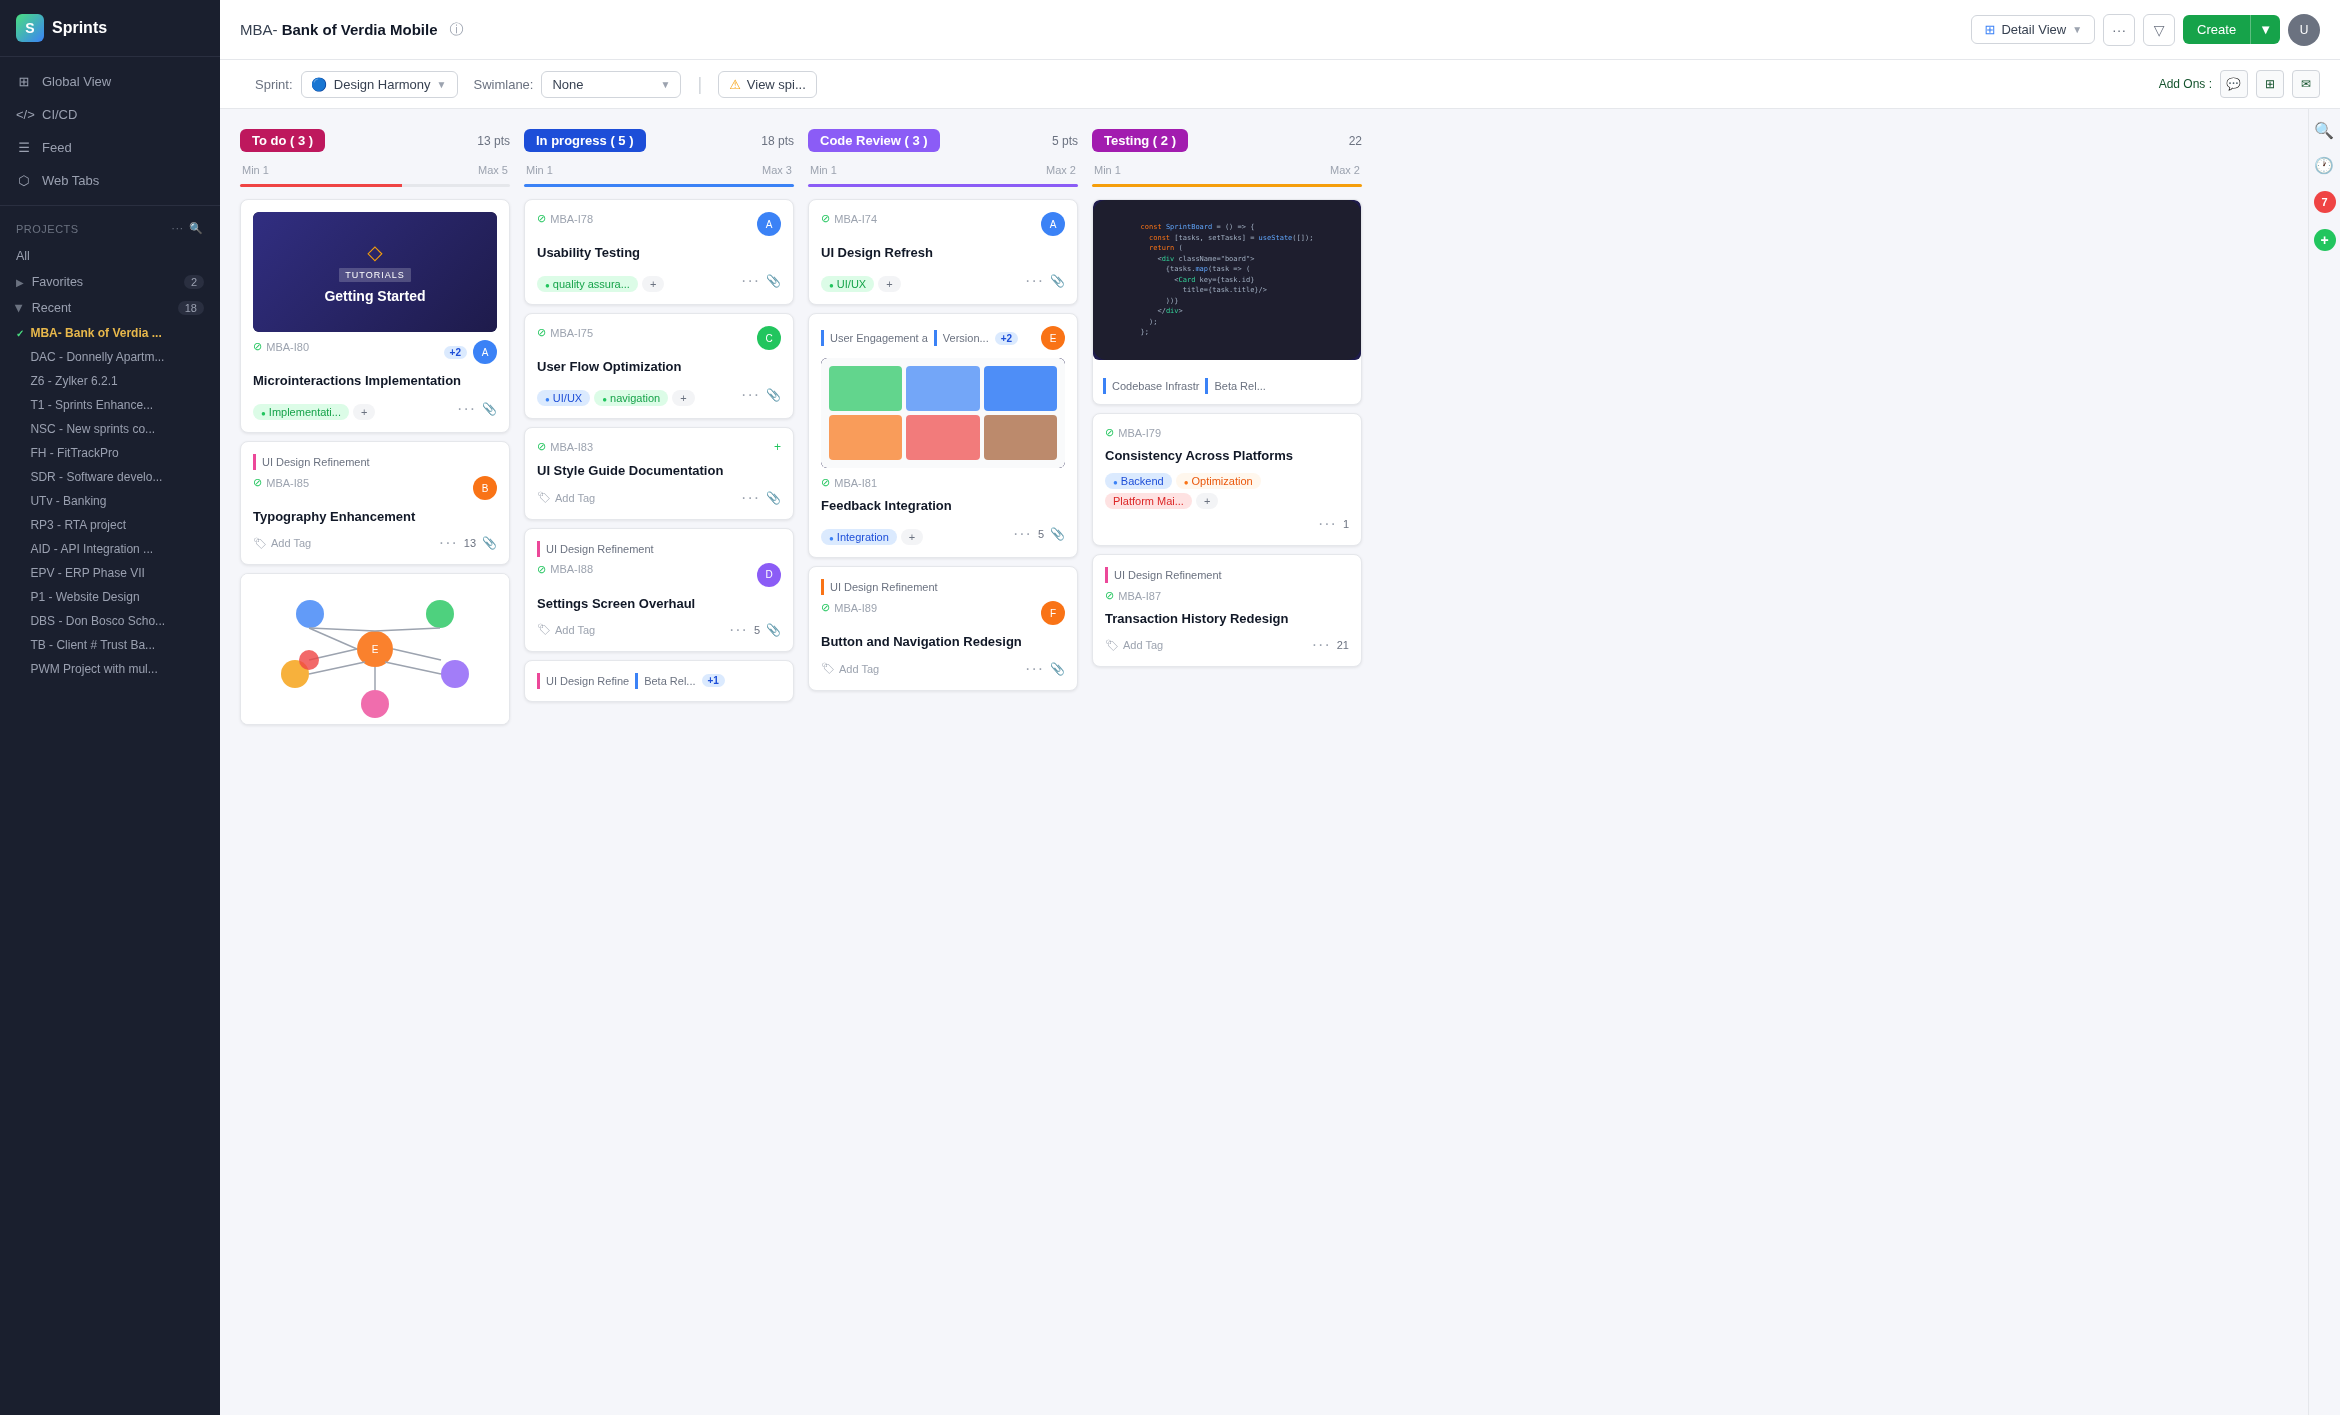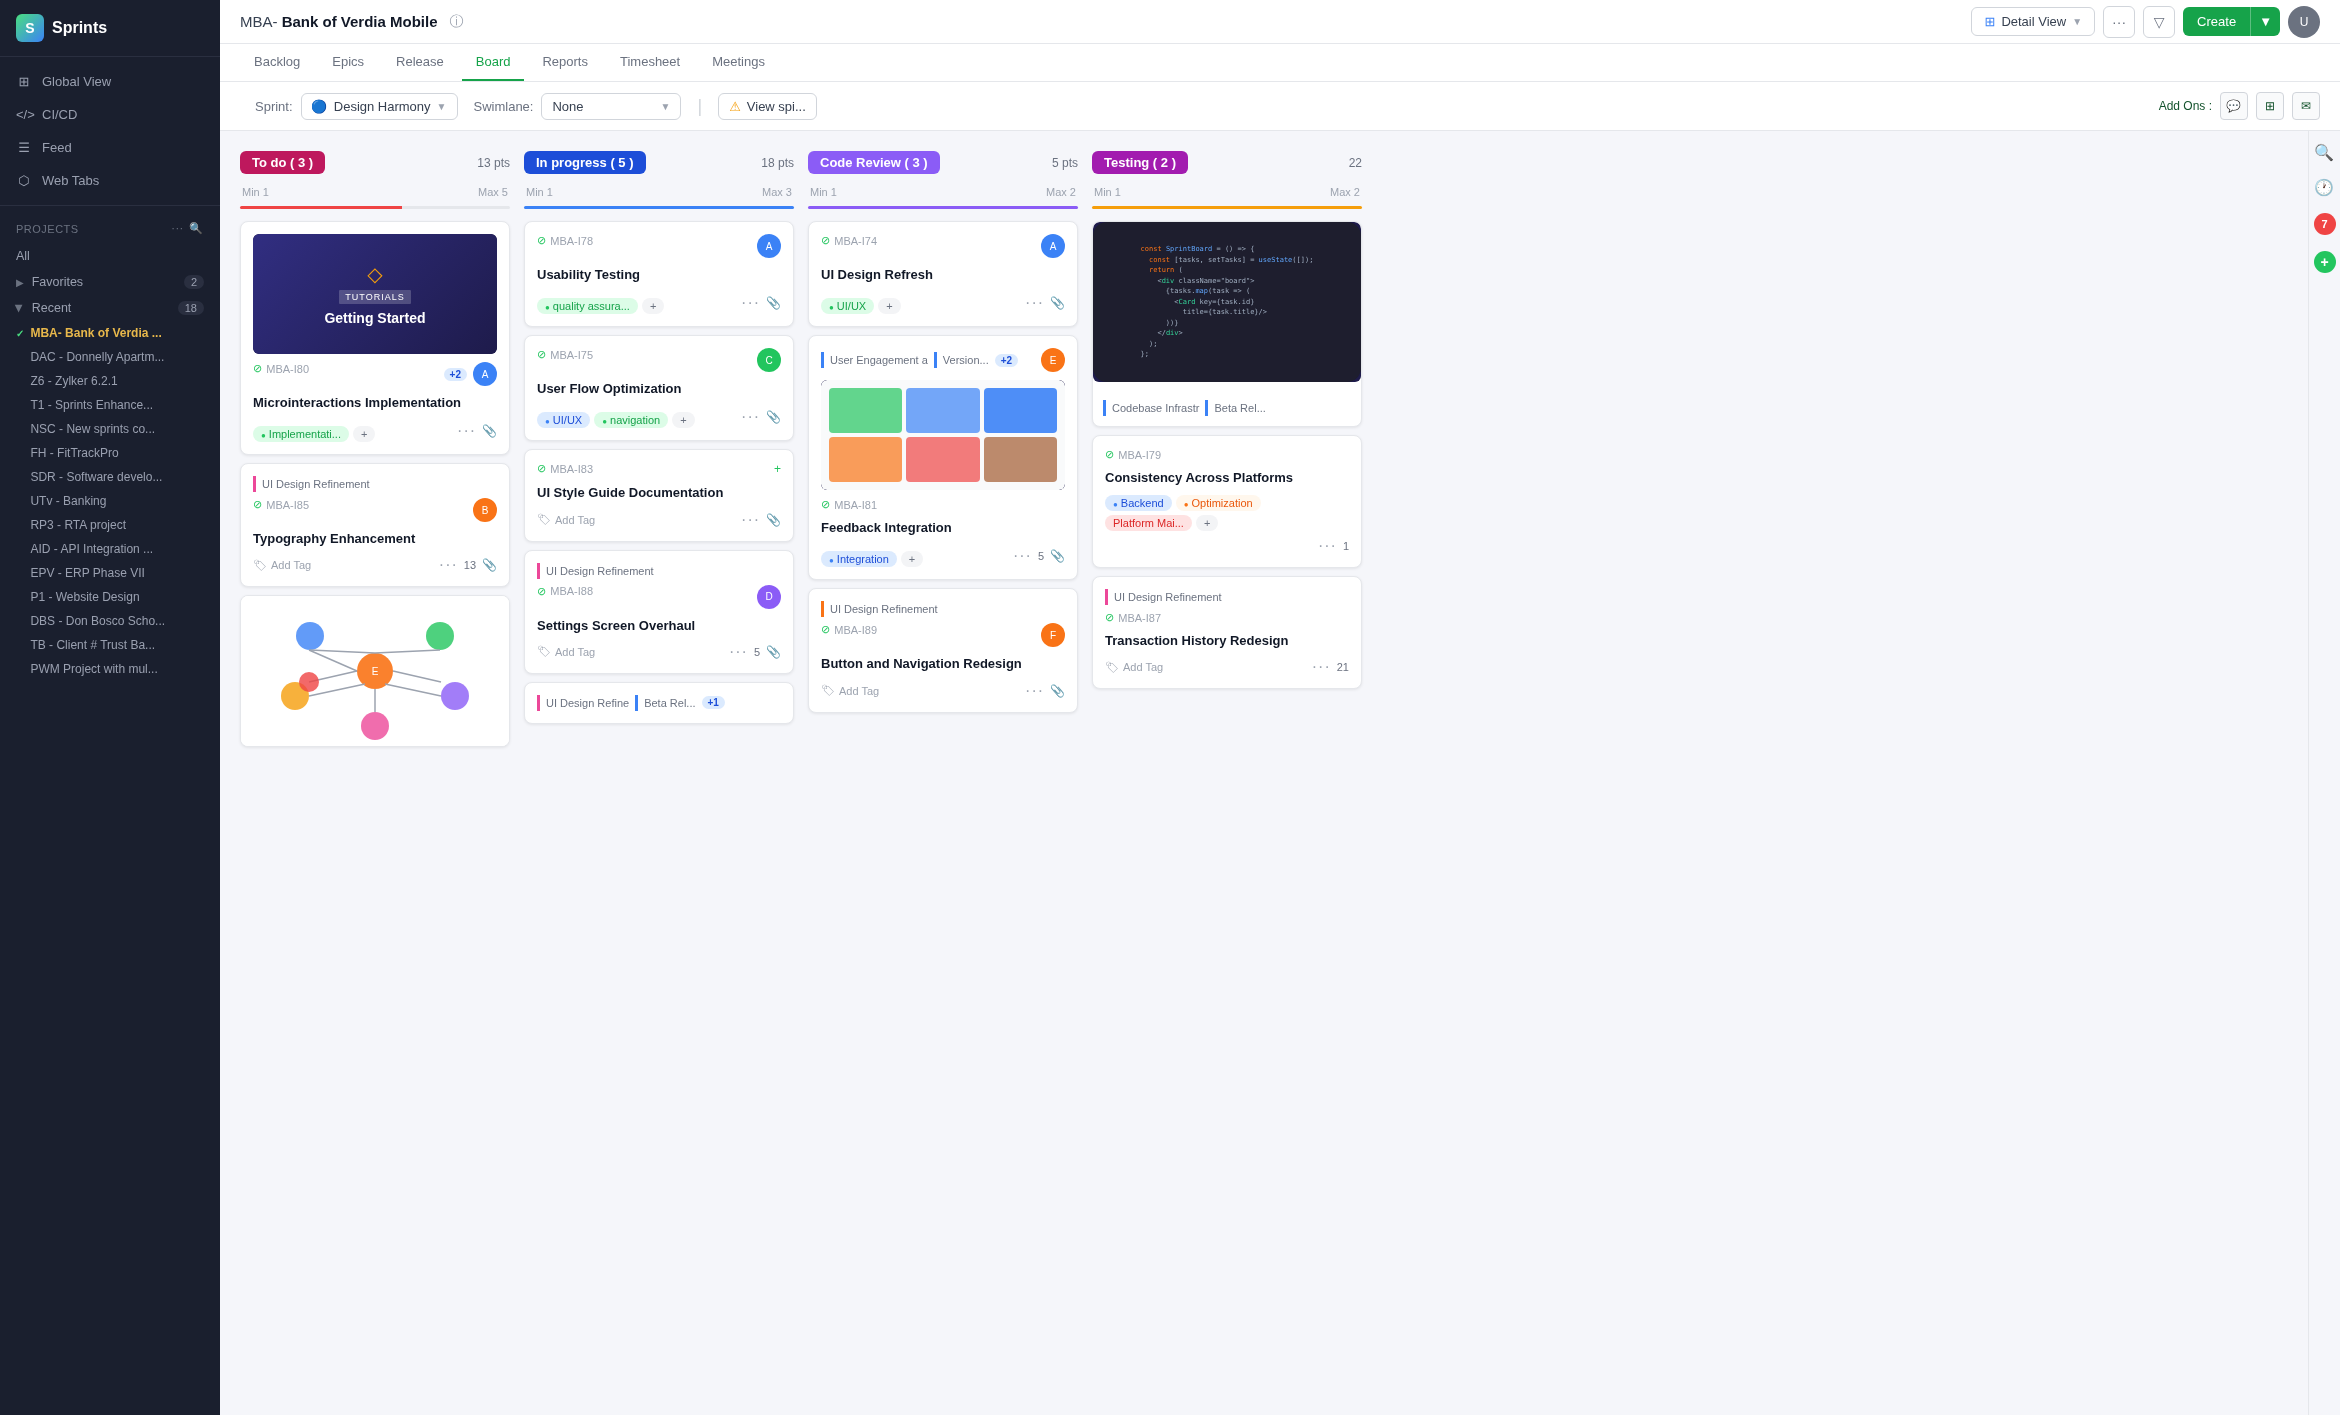--- a/index.html
+++ b/index.html
@@ -20,21 +20,21 @@
     .project-item .count { margin-left: auto; background: #2a2f40; border-radius: 10px; padding: 1px 7px; font-size: 11px; }
     .project-list-item { display: flex; align-items: center; gap: 6px; padding: 5px 16px; cursor: pointer; font-size: 12px; color: #9aa0b0; }
     .project-list-item.active { color: #e8b84b; font-weight: 600; }
     .expand-icon { font-size: 10px; color: #6b7280; }
     .check-icon { font-size: 10px; color: #4ade80; }
 
     
     .main { flex: 1; display: flex; flex-direction: column; overflow: hidden; }
 
     
-    .topbar { background: #fff; border-bottom: 1px solid #e5e7eb; padding: 0 20px; display: flex; align-items: center; justify-content: space-between; height: 44px; }
+    .topbar { background: #fff; border-bottom: 1px solid #e5e7eb; padding: 0 20px; display: flex; align-items: center; justify-content: space-between; height: 60px; }
     .topbar-left { display: flex; align-items: center; gap: 12px; }
     .topbar-info { color: #9ca3af; font-size: 14px; cursor: pointer; }
     .topbar-right { display: flex; align-items: center; gap: 8px; }
     .view-btn { display: flex; align-items: center; gap: 6px; border: 1px solid #d1d5db; border-radius: 6px; padding: 6px 12px; cursor: pointer; font-size: 13px; background: #fff; color: #374151; }
     .view-btn-icon { color: #3b82f6; font-size: 13px; }
     .icon-btn { width: 32px; height: 32px; border: 1px solid #d1d5db; border-radius: 6px; display: flex; align-items: center; justify-content: center; cursor: pointer; background: #fff; color: #6b7280; font-size: 14px; }
     .create-btn { display: flex; align-items: center; background: #16a34a; color: white; border: none; border-radius: 6px; cursor: pointer; font-size: 13px; font-weight: 500; overflow: hidden; }
     .create-btn-main { padding: 7px 14px; }
     .create-btn-arrow { padding: 7px 8px; border-left: 1px solid rgba(255,255,255,0.3); }
     .avatar-circle { width: 32px; height: 32px; border-radius: 50%; background: #6b7280; overflow: hidden; display: flex; align-items: center; justify-content: center; color: white; font-size: 12px; }
@@ -258,29 +258,20 @@
       <div class="icon-btn">···</div>
       <div class="icon-btn">▽</div>
       <button class="create-btn">
         <span class="create-btn-main">Create</span>
         <span class="create-btn-arrow">▼</span>
       </button>
       <div class="avatar-circle">U</div>
     </div>
   </div>
 
-  <div class="tabs">
-    <div class="tab">Backlog</div>
-    <div class="tab">Epics</div>
-    <div class="tab">Release</div>
-    <div class="tab active">Board</div>
-    <div class="tab">Reports</div>
-    <div class="tab">Timesheet</div>
-    <div class="tab">Meetings</div>
-  </div>
 
   <div class="toolbar">
     <div class="toolbar-left">
       <div class="filter-group">
         <span class="filter-label">Sprint:</span>
         <div class="filter-select">
           <span class="filter-select-icon">🔵</span>
           <span>Design Harmony</span>
           <span style="margin-left:auto;color:#9ca3af;font-size:10px;">▼</span>
         </div>

